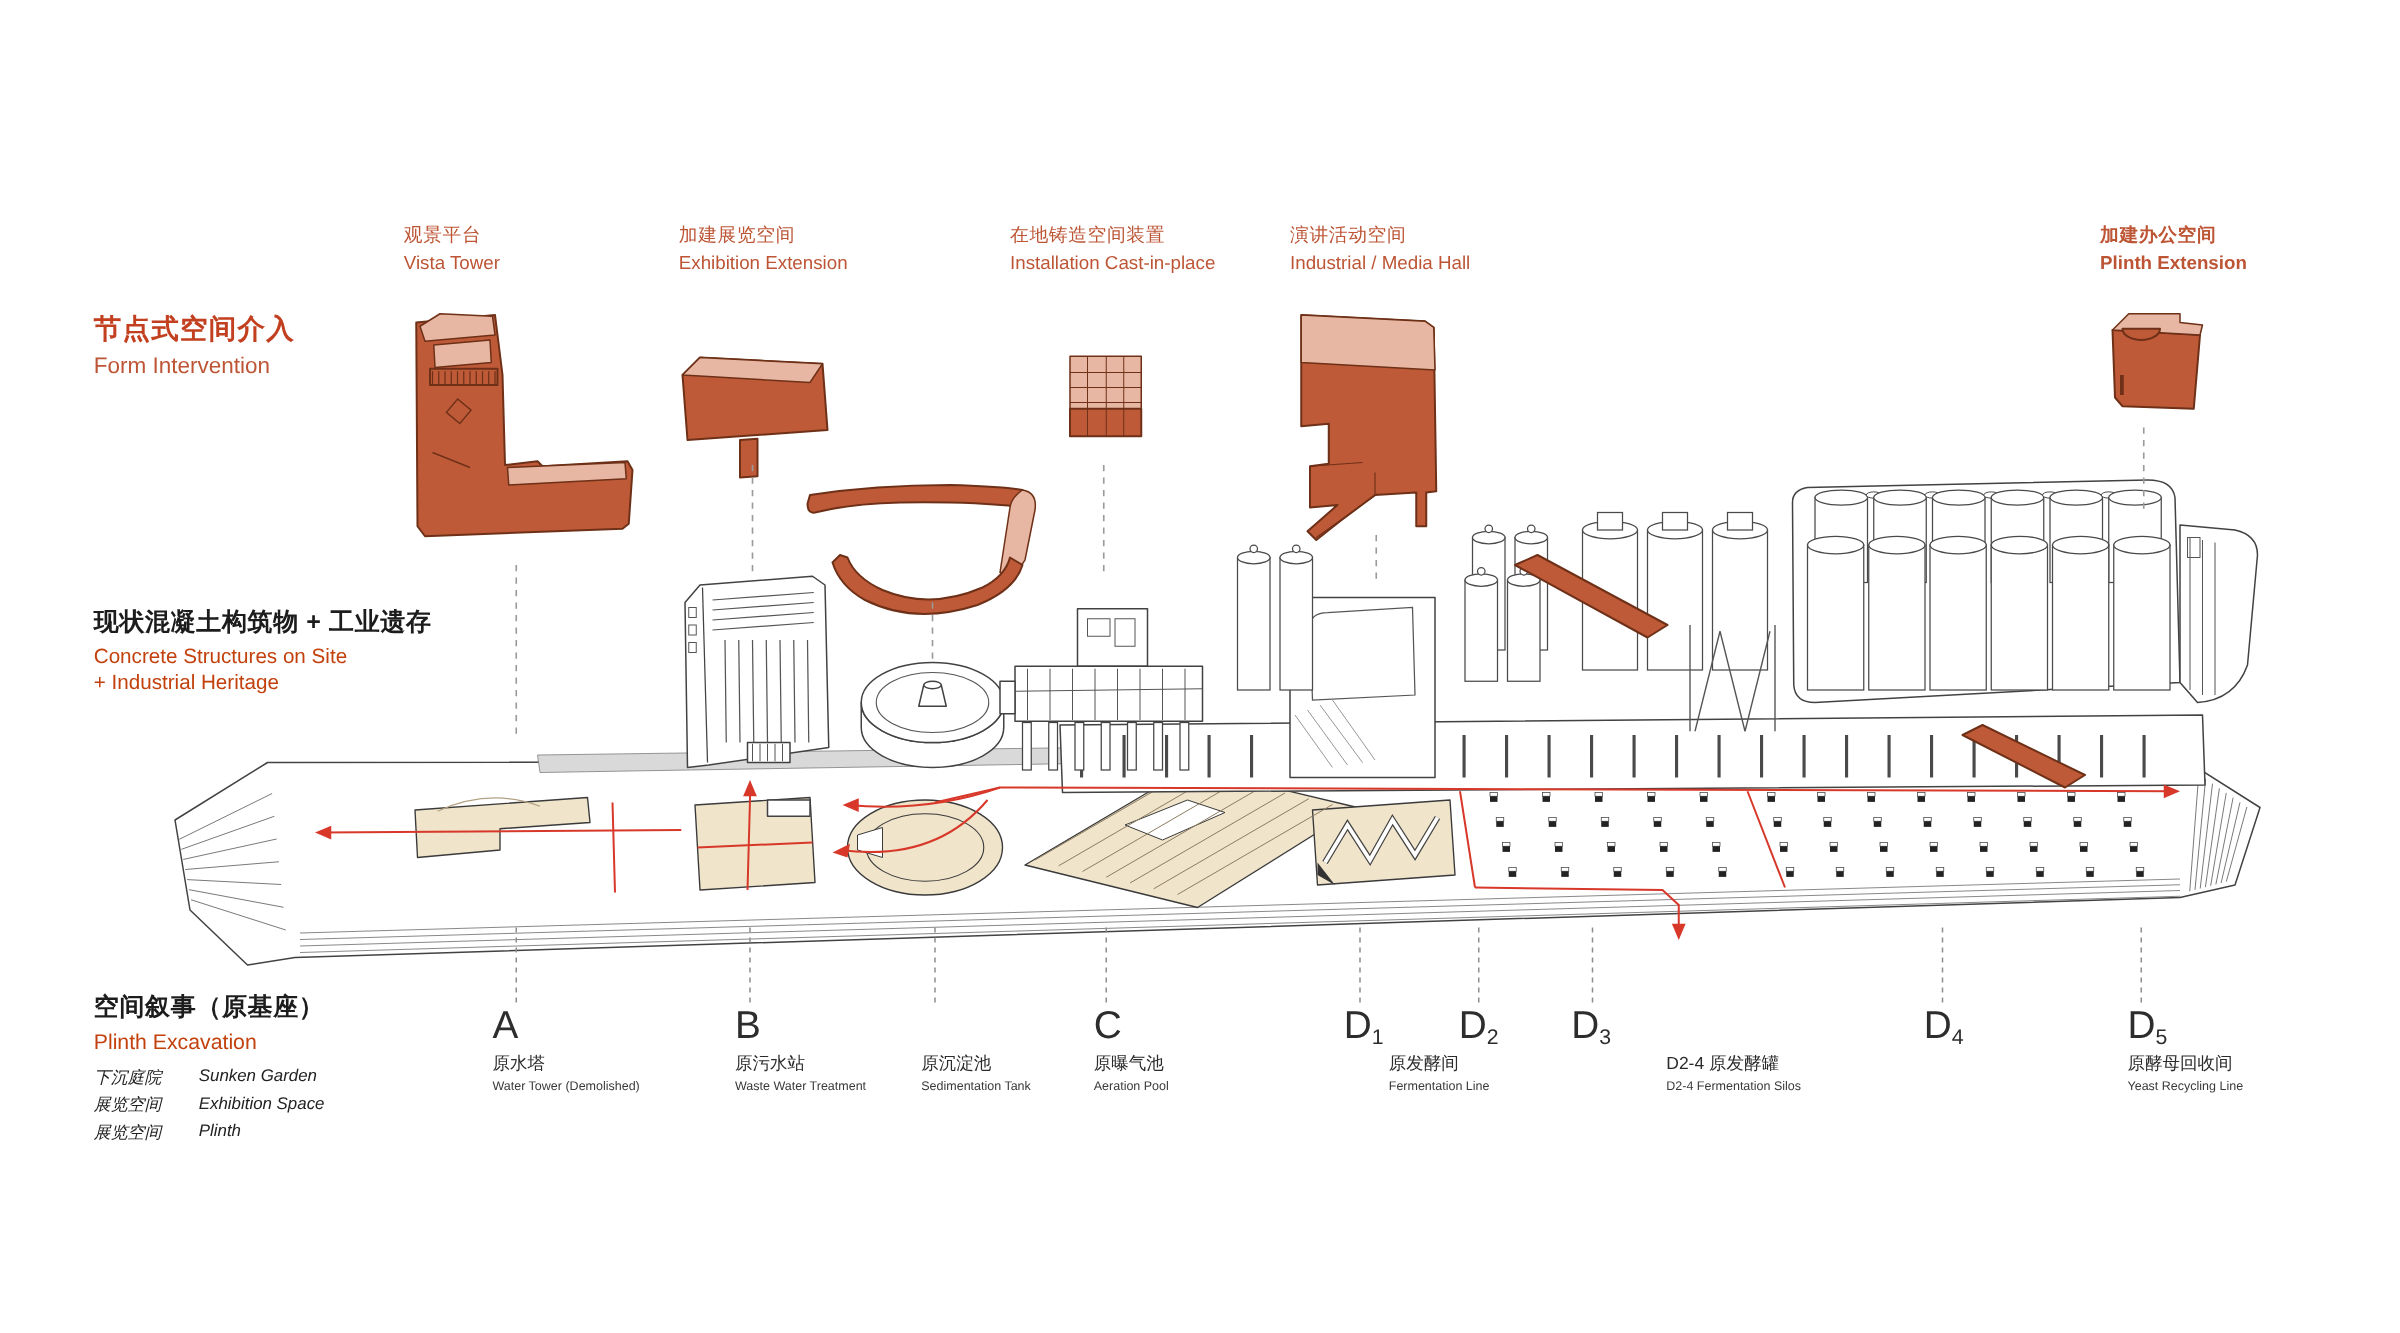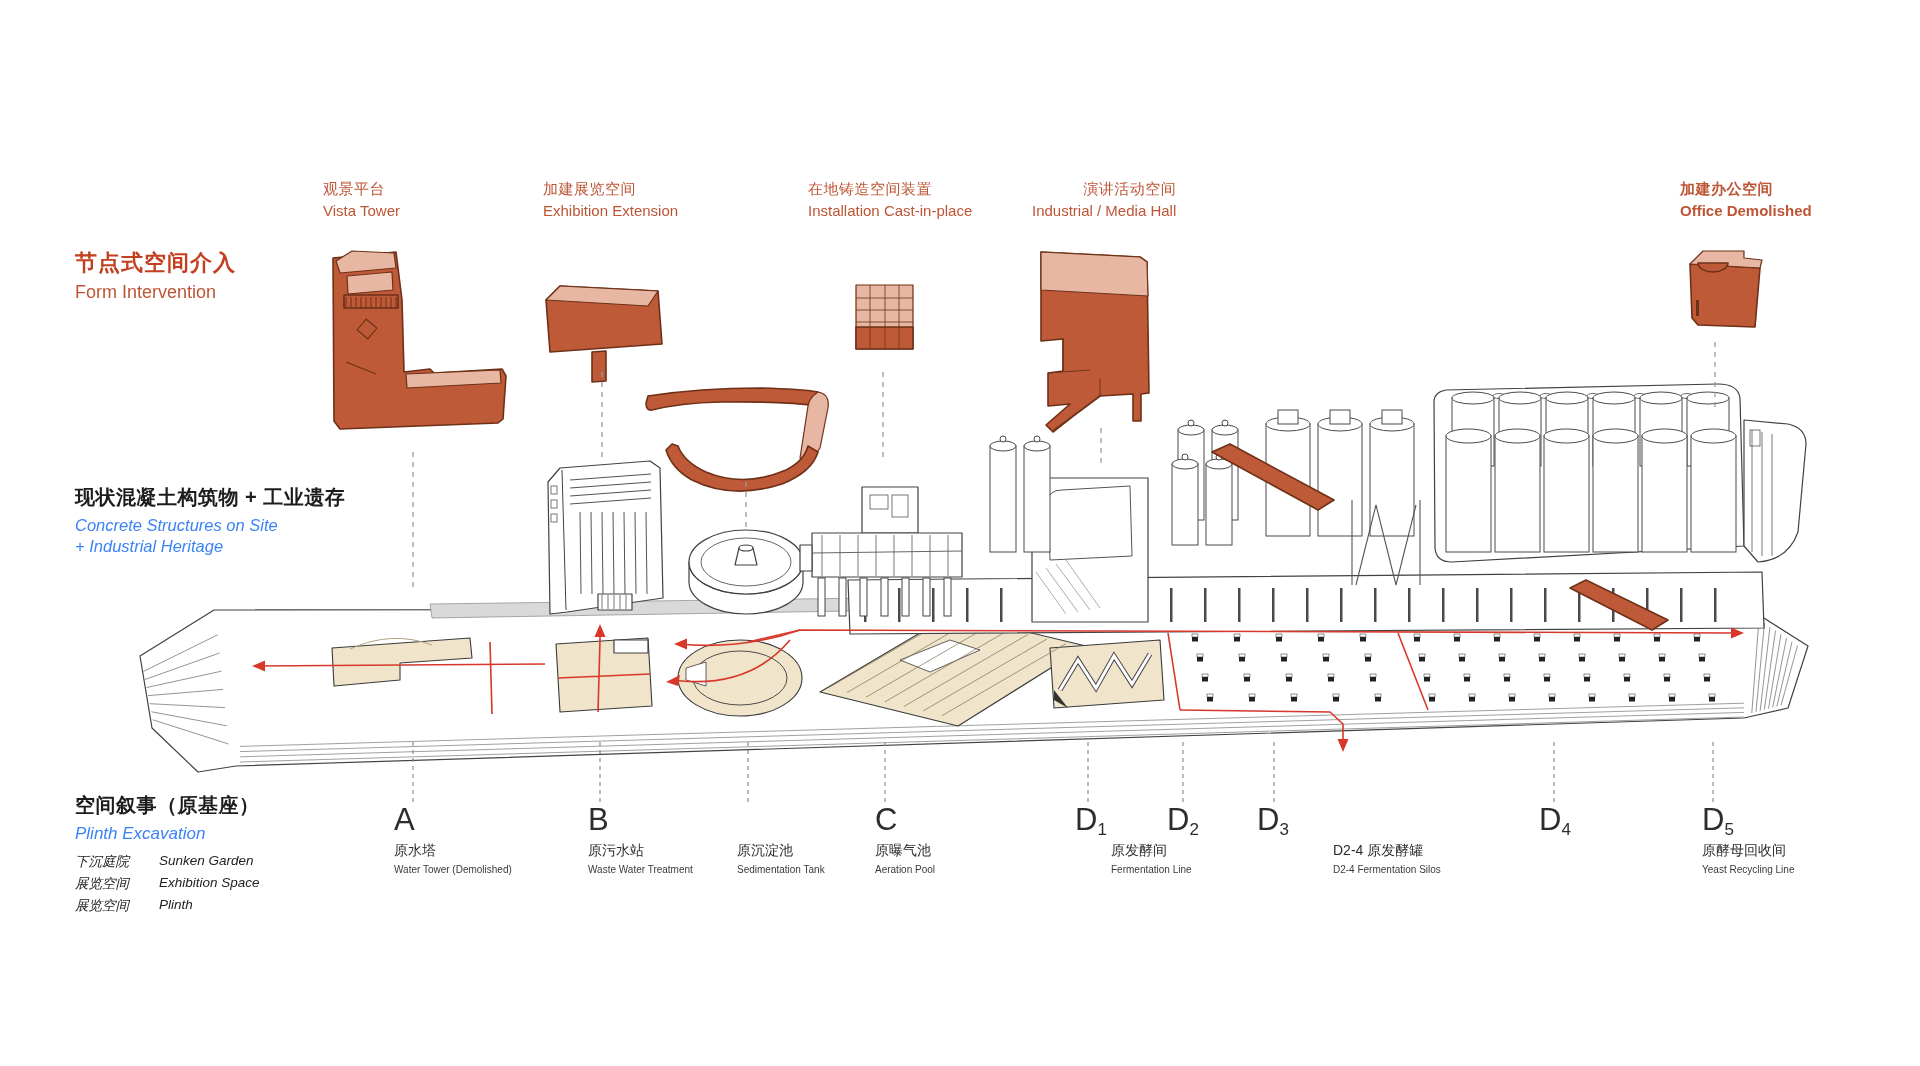--- a/index.html
+++ b/index.html
@@ -10,21 +10,21 @@
   html,body{margin:0;padding:0;background:#fff;}
   #stage{position:relative;width:1920px;height:1066px;background:#fff;overflow:hidden;
          font-family:"Liberation Sans","DejaVu Sans",sans-serif;}
   #dwg{position:absolute;left:0;top:0;}
   .abs{position:absolute;}
   .toplab{color:var(--accent-soft);font-size:15px;line-height:1.45;white-space:nowrap;}
   .toplab .zh{letter-spacing:.5px;}
   .h-zh{font-weight:700;font-size:22px;color:var(--accent-strong);letter-spacing:1px;}
   .h-en{font-size:18px;color:var(--accent-soft);margin-top:4px;}
   .b-zh{font-weight:700;font-size:20px;color:var(--ink);letter-spacing:.5px;}
-  .b-en{font-size:16.5px;color:#3b82f6;margin-top:4px;line-height:1.3;font-style:italic;}
+  .b-en{font-size:16.5px;color:#c2410c;margin-top:4px;line-height:1.3;}
   .legend{margin-top:8px;font-size:13.5px;color:#222;font-style:italic;}
   .legend .row{display:flex;margin-top:4px;}
   .legend .lzh{width:84px;}
   .letter{font-size:31px;color:#2d2d2d;white-space:nowrap;}
   .letter .sub{font-size:17px;vertical-align:-5px;}
   .sublab{font-size:14px;color:#2b2b2b;white-space:nowrap;line-height:1.2;}
   .sublab .en{font-size:10px;color:#3a3a3a;margin-top:5px;}
   .ter{fill:var(--terracotta);stroke:var(--terracotta-dark);stroke-width:1.6;stroke-linejoin:round;}
   .terl{fill:var(--terracotta-light);stroke:var(--terracotta-dark);stroke-width:1.2;stroke-linejoin:round;}
   .wt{fill:#fff;stroke:#424242;stroke-width:1.2;stroke-linejoin:round;}
@@ -471,27 +471,27 @@
   <div class="en">Vista Tower</div>
 </div>
 <div class="abs toplab" style="left:543px;top:178px;">
   <div class="zh">加建展览空间</div>
   <div class="en">Exhibition Extension</div>
 </div>
 <div class="abs toplab" style="left:808px;top:178px;">
   <div class="zh">在地铸造空间装置</div>
   <div class="en">Installation Cast-in-place</div>
 </div>
-<div class="abs toplab" style="left:1032px;top:178px;text-align:right;">
+<div class="abs toplab" style="left:1032px;top:178px;">
   <div class="zh">演讲活动空间</div>
   <div class="en">Industrial / Media Hall</div>
 </div>
 <div class="abs toplab" style="left:1680px;top:178px;font-weight:bold;">
   <div class="zh">加建办公空间</div>
-  <div class="en">Office Demolished</div>
+  <div class="en">Plinth Extension</div>
 </div>
 
 <div class="abs" style="left:75px;top:248px;">
   <div class="h-zh">节点式空间介入</div>
   <div class="h-en">Form Intervention</div>
 </div>
 <div class="abs" style="left:75px;top:484px;">
   <div class="b-zh">现状混凝土构筑物 + 工业遗存</div>
   <div class="b-en">Concrete Structures on Site</div>
   <div class="b-en" style="margin-top:0;">+ Industrial Heritage</div>

